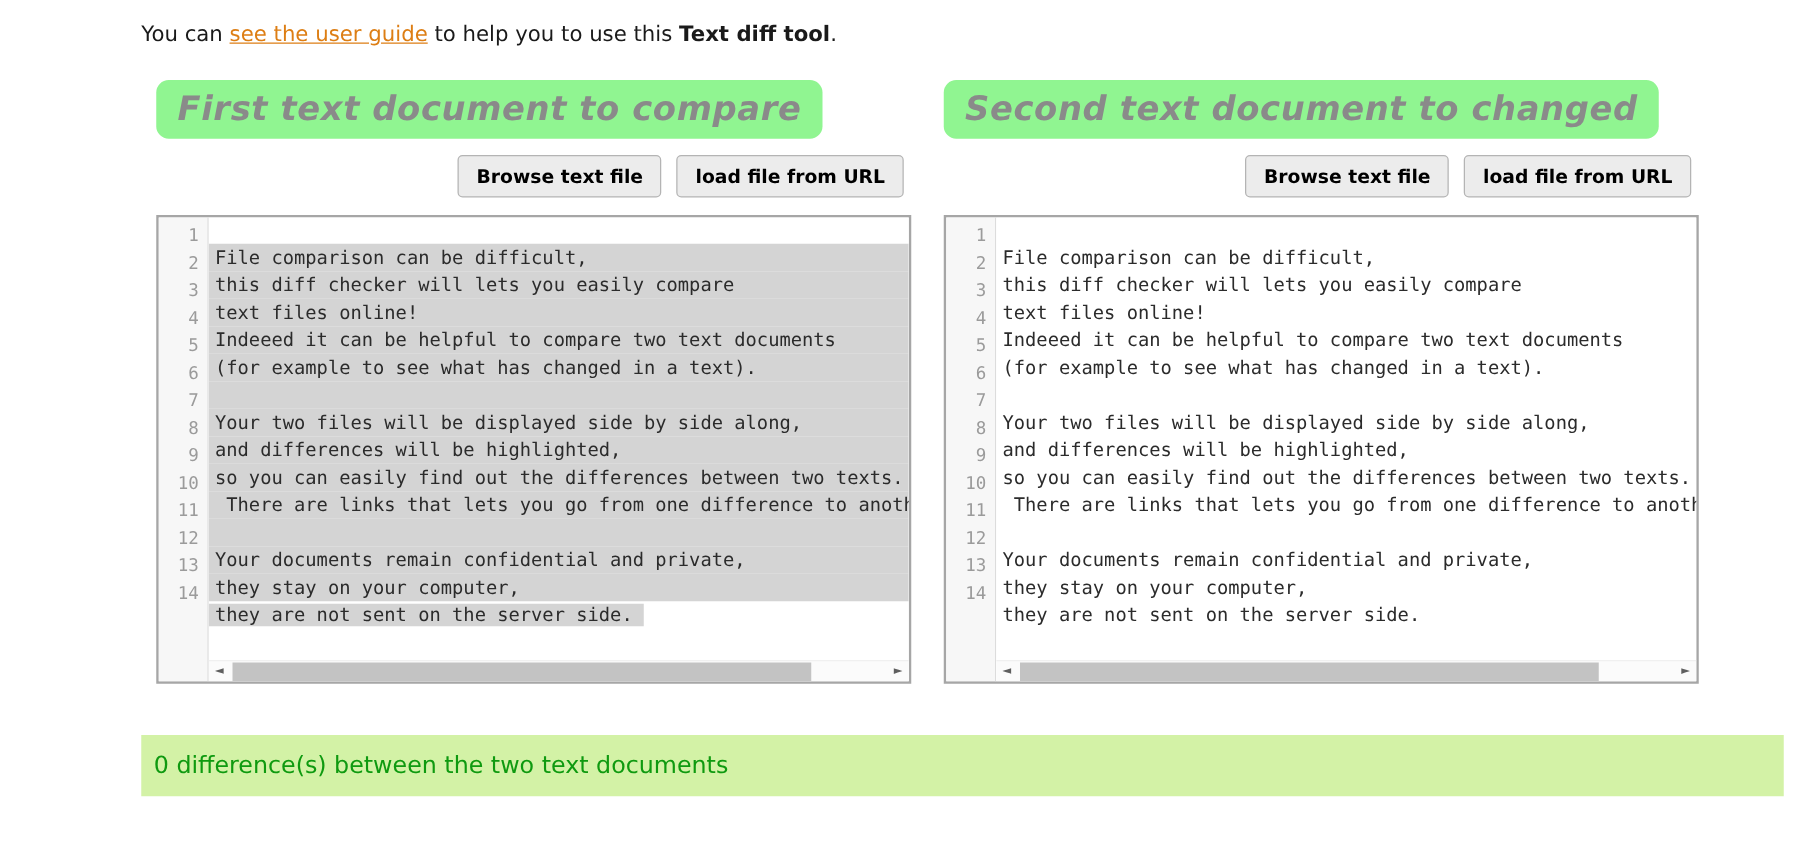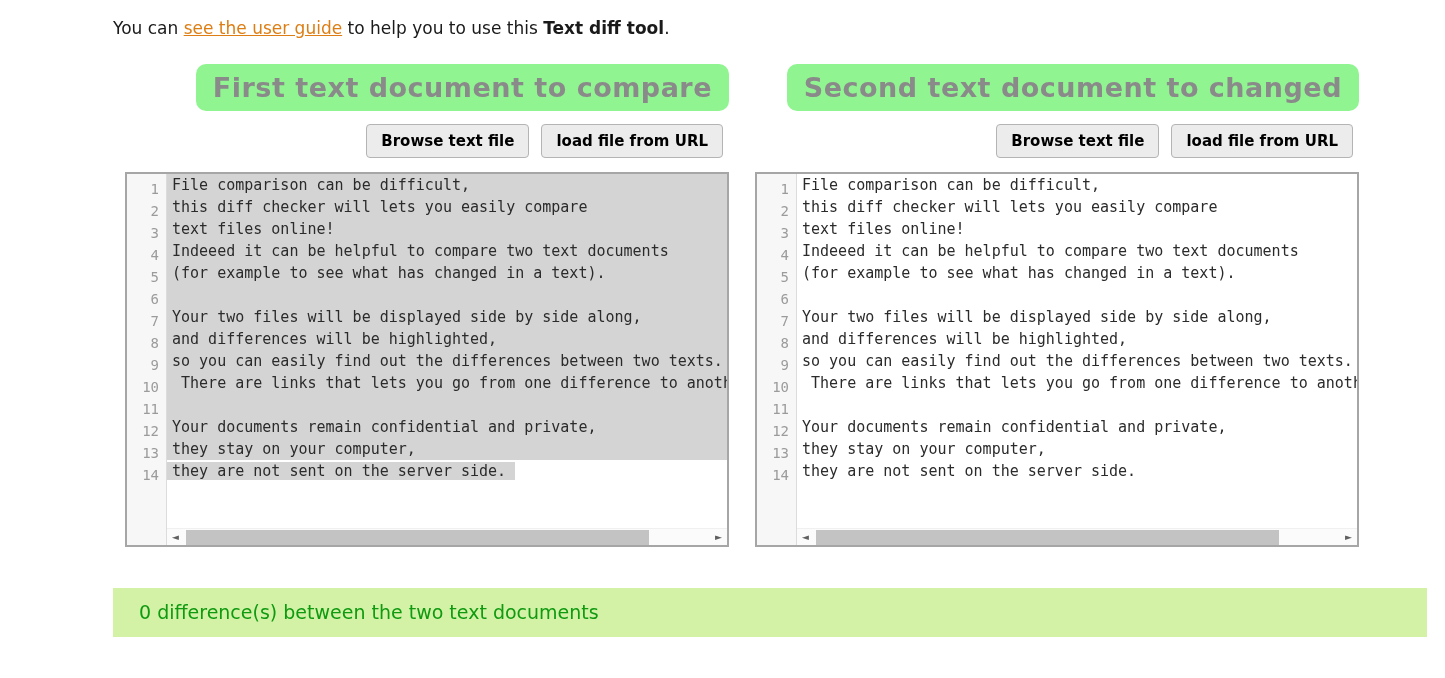--- a/index.html
+++ b/index.html
@@ -9,51 +9,51 @@
   
   .intro { position:absolute; left:113px; top:18px; font-size:17px; color:#1a1a1a; }
   .guide-link { color:#dd7e14; text-decoration:underline; cursor:pointer; }
   .intro b { font-weight:bold; }
 
   
   .col { position:absolute; top:64px; width:604px; height:483px; }
   .col-left  { left:125px; }
   .col-right { left:755px; }
 
-  .header-wrap { position:absolute; top:0; left:0; right:0; text-align:right; }
+  .header-wrap { position:absolute; top:0; left:0; right:0; text-align:left;font-style:italic; }
   .panel-header { display:inline-block; background:#90f591; color:#8a8a8a; font-weight:bold;
                   font-size:27px; padding:8px 17px; border-radius:10px; letter-spacing:0.5px; }
 
   .btn-row { position:absolute; top:60px; right:6px; display:flex; gap:12px; }
   .btn { font-family:"DejaVu Sans", sans-serif; font-size:15px; font-weight:bold; color:#000;
          background:#ececec; border:1px solid #b4b4b4; border-radius:4px; padding:7px 14px; cursor:pointer;text-align:right; }
 
   
   .editor { position:absolute; top:108px; left:0; width:604px; height:375px;
             border:2px solid #a6a6a6; background:#ffffff; display:flex; }
   .gutter { width:40px; background:#f7f7f7; border-right:1px solid #dcdcdc; padding-top:4px;
             font-family:"DejaVu Sans Mono", monospace; font-size:14px; color:#9b9b9b; text-align:right; }
   .gutter .ln { height:22px; line-height:22px; padding-right:7px; }
   .content { position:relative; flex:1; overflow:hidden; background:#ffffff; }
-  .lines { padding-top:0; font-family:"DejaVu Sans Mono", monospace; font-size:15px; color:#2b2b2b; }
+  .lines { padding-top:21px; font-family:"DejaVu Sans Mono", monospace; font-size:15px; color:#2b2b2b; }
   .line { height:22px; line-height:22px; white-space:pre; padding-left:5px; }
   .line.sel-full { background:#d4d4d4; }
   .sel-text { background:#d4d4d4; padding-right:9px; margin-left:-5px; padding-left:5px; }
 
   
   .hscroll { position:absolute; left:0; right:0; bottom:0; height:17px; background:#fbfbfb;
              display:flex; align-items:center; border-top:1px solid #f0f0f0; }
   .hs-arrow { width:17px; height:17px; line-height:17px; text-align:center; font-size:9px; color:#5f5f5f;
               flex:0 0 17px; user-select:none; cursor:pointer; }
   .hs-track { flex:1; height:17px; position:relative; }
   .hs-thumb { position:absolute; left:2px; top:1px; height:15px; width:88%; background:#c3c3c3; cursor:pointer; }
 
   
   .status-bar { position:absolute; left:113px; top:588px; width:1314px; height:49px;
-                background:#d3f2a6; color:#0f9a10; font-size:19px; line-height:49px; padding-left:26px; }
+                background:#d3f2a6; color:#0f9a10; font-size:19px; line-height:49px; padding-left:10px; }
 </style>
 </head>
 <body>
 
 <div class="page">
 
   <p class="intro"><span>You can </span><a class="guide-link">see the user guide</a><span> to help you to use this </span><b>Text diff tool</b><span>.</span></p>
 
   <div class="col col-left">
     <div class="header-wrap">

